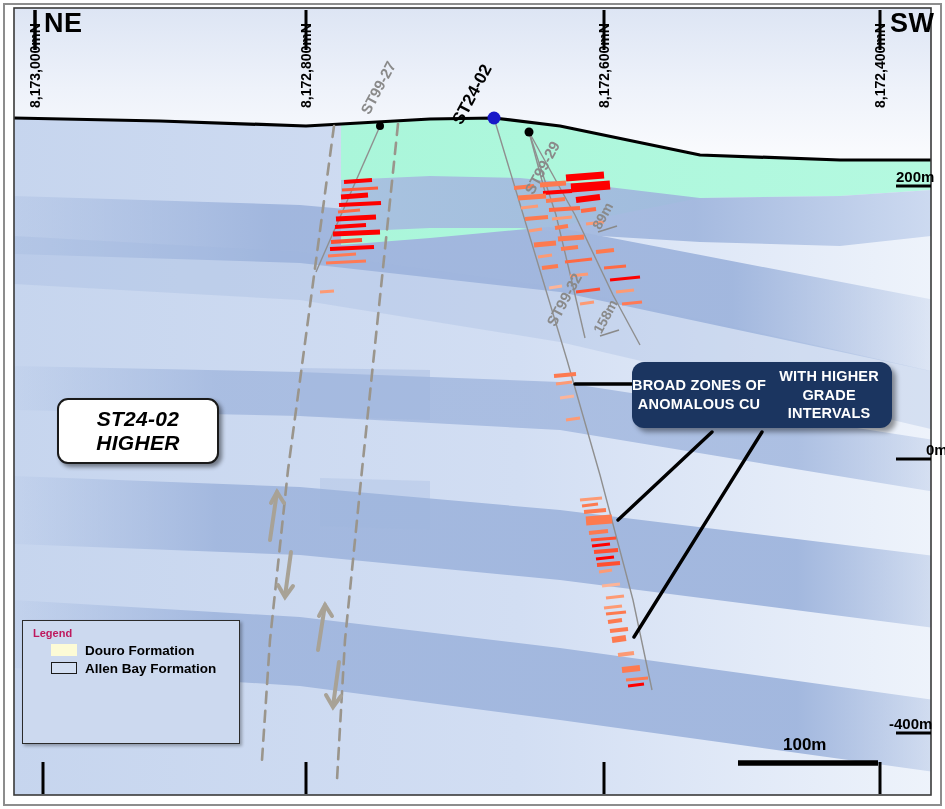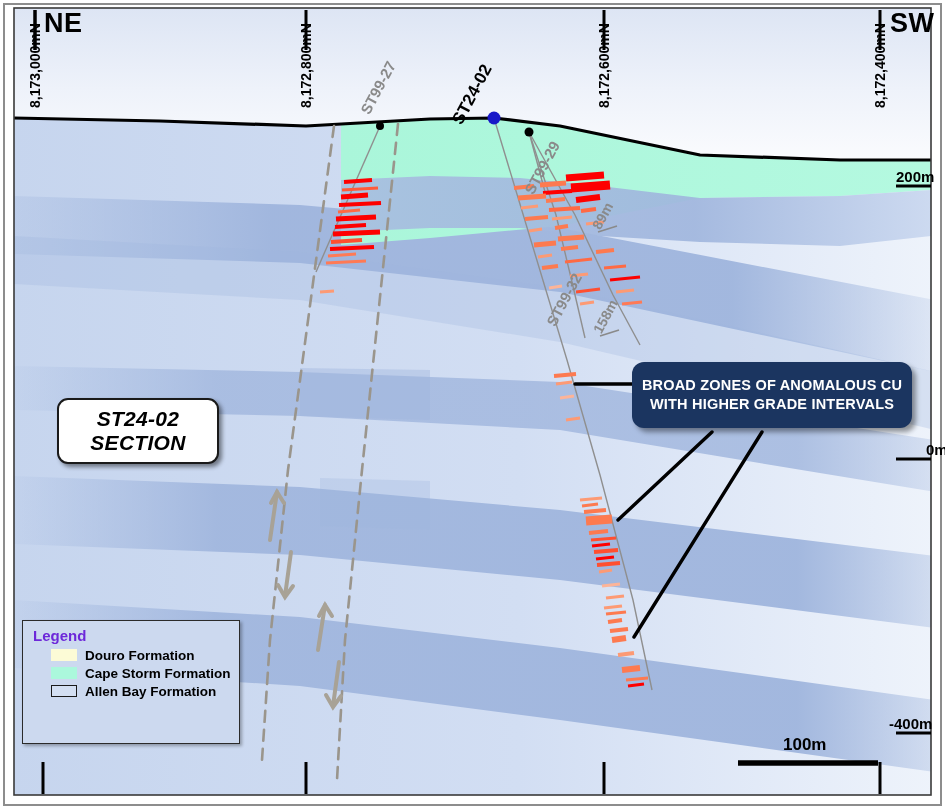--- a/index.html
+++ b/index.html
@@ -18,34 +18,34 @@
   
   #section-title{
      position:absolute;left:57px;top:398px;width:158px;height:62px;
      background:#fff;border:2px solid #1a1a1a;border-radius:11px;
      box-shadow:3px 3px 4px rgba(0,0,0,.45);
      display:flex;flex-direction:column;align-items:center;justify-content:center;
      font-style:italic;font-weight:bold;font-size:21px;line-height:1.12;color:#000;letter-spacing:.3px;
   }
   
   #callout{
-     position:absolute;left:632px;top:362px;width:280px;height:66px;
+     position:absolute;left:632px;top:362px;width:260px;height:66px;
      background:#1b3560;border-radius:12px;
      box-shadow:4px 4px 5px rgba(0,0,0,.40);
-     display:flex;flex-direction:column;align-items:center;justify-content:center;
+     display:flex;flex-direction:row;align-items:center;justify-content:center;
      color:#fff;font-weight:bold;font-size:14.5px;line-height:1.28;text-align:center;letter-spacing:.2px;
   }
   
   #legend{
      position:absolute;left:22px;top:620px;width:218px;height:124px;
      background:#ccd9ef;border:1px solid #2b2b2b;
      box-shadow:2px 2px 3px rgba(0,0,0,.3);
      padding:5px 0 0 0;box-sizing:border-box;
   }
-  #legend .ltitle{font-size:15px;font-weight:bold;color:#6d28d9;padding:1px 0 2px 10px;}
+  #legend .ltitle{font-size:11px;font-weight:bold;color:#be185d;padding:1px 0 2px 10px;}
   #legend .lrow{display:flex;align-items:center;height:18px;padding-left:28px;}
   #legend .sw{width:26px;height:12px;margin-right:8px;flex:0 0 auto;}
   #legend .ltxt{font-size:13.5px;font-weight:bold;color:#000;}
 </style>
 </head>
 <body>
 
 <div id="fig">
 
   <svg class="layer" viewBox="0 0 945 809">
@@ -298,37 +298,33 @@
   <div class="lbl holelab" style="left:372px;top:100px;transform:rotate(-62deg);transform-origin:left bottom;">ST99-27</div>
   <div class="lbl holelab dark" style="left:466px;top:108px;transform:rotate(-62deg);transform-origin:left bottom;">ST24-02</div>
   <div class="lbl holelab" style="left:536px;top:180px;transform:rotate(-62deg);transform-origin:left bottom;">ST99-29</div>
   <div class="lbl holelab" style="left:558px;top:312px;transform:rotate(-62deg);transform-origin:left bottom;">ST99-32</div>
 
   <div class="lbl depthlab" style="left:603px;top:216px;transform:rotate(-62deg);transform-origin:left bottom;">89m</div>
   <div class="lbl depthlab" style="left:604px;top:320px;transform:rotate(-62deg);transform-origin:left bottom;">158m</div>
 
   <div id="section-title">
     <div>ST24-02</div>
-    <div>SECTION</div>
+    <div>HIGHER</div>
   </div>
 
   <div id="callout">
     <div>BROAD ZONES OF ANOMALOUS CU</div>
     <div>WITH HIGHER GRADE INTERVALS</div>
   </div>
 
   <div id="legend">
     <div class="ltitle">Legend</div>
     <div class="lrow">
       <span class="sw" style="background:#fcfbd6;"></span>
       <span class="ltxt">Douro Formation</span>
     </div>
     <div class="lrow">
-      <span class="sw" style="background:#abf8dc;"></span>
-      <span class="ltxt">Cape Storm Formation</span>
-    </div>
-    <div class="lrow">
       <span class="sw" style="background:#d3dff2;border:1.5px solid #1a1a1a;box-sizing:border-box;"></span>
       <span class="ltxt">Allen Bay Formation</span>
     </div>
   </div>
 
 </div>
 
 </body></html>

